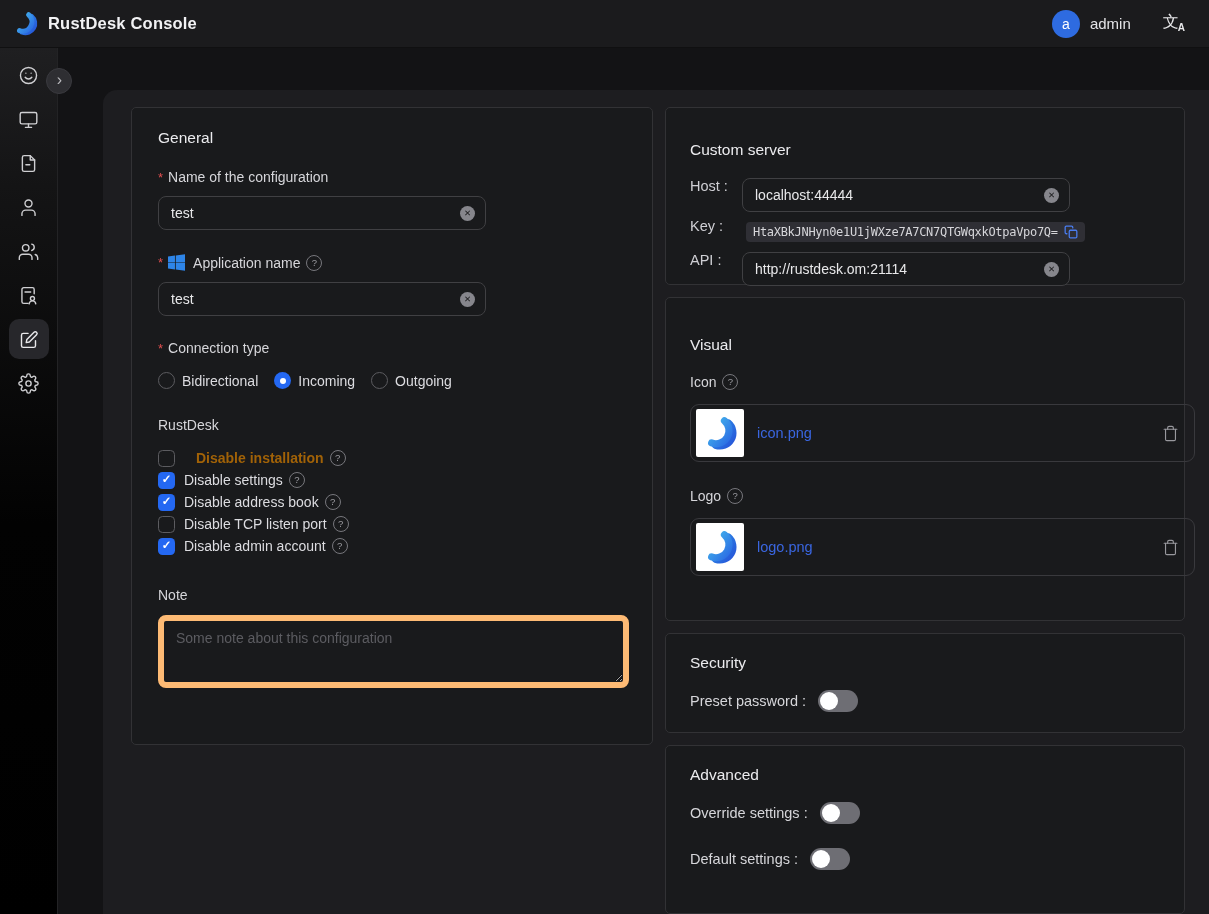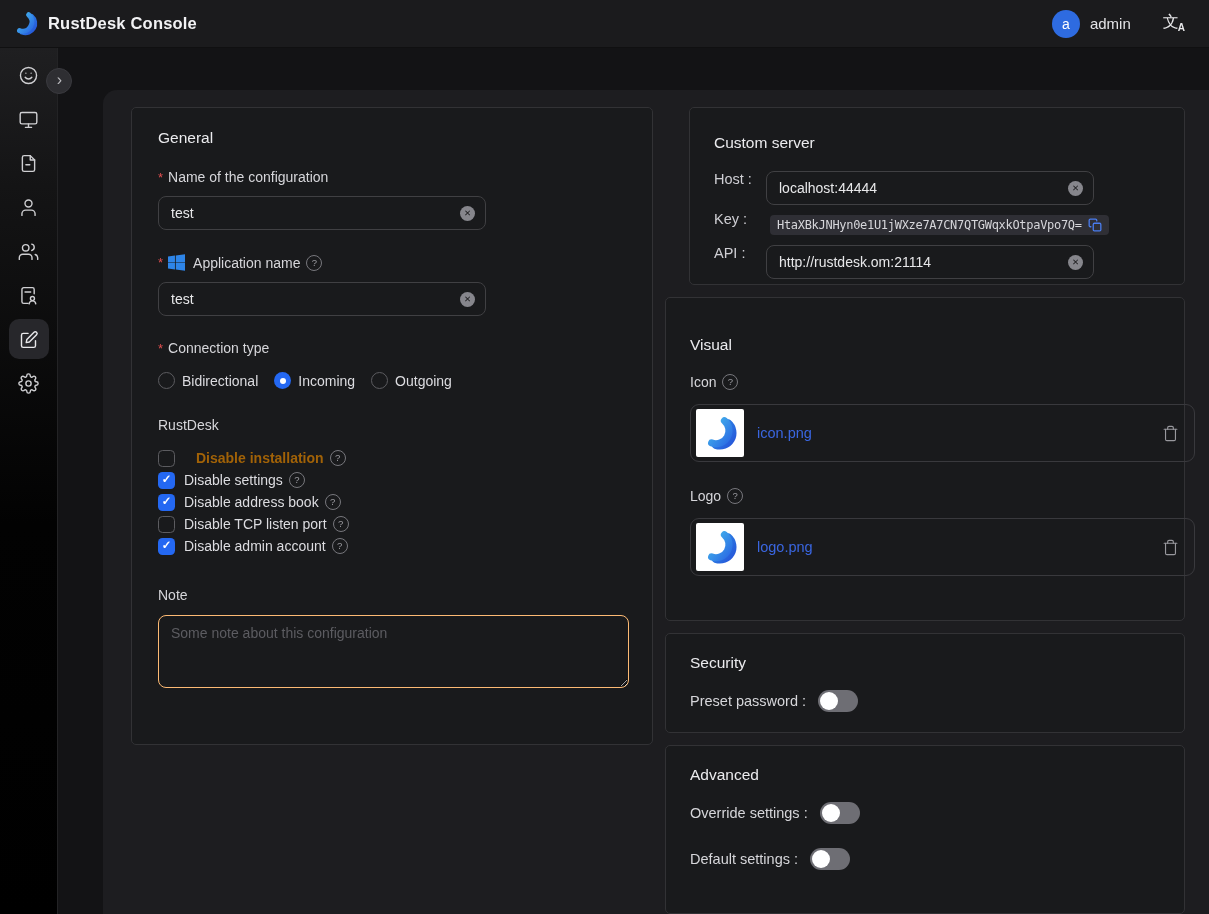--- a/index.html
+++ b/index.html
@@ -76,26 +76,26 @@
     margin-right:9px;flex-shrink:0;}
   .checkbox.checked{border:none;background:#2468f2;}
   .checkbox .checkmark{display:none;color:#fff;font-size:11.5px;font-weight:700;line-height:1;}
   .checkbox.checked .checkmark{display:block;}
   .check-label{font-size:14px;color:#dcdce0;}
   .check-label.bold{font-weight:700;color:#a16207;padding-left:12px;}
   .help-icon{width:14px;height:14px;border-radius:50%;border:1px solid #77777c;color:#9d9da2;
     font-size:9.5px;display:inline-flex;align-items:center;justify-content:center;
     margin-left:6px;cursor:pointer;flex-shrink:0;line-height:1;}
   .note-label{font-size:14px;color:#d6d6da;margin:30px 0 12px;}
-  textarea.note{width:471px;height:73px;background:transparent;border:1px solid #fdba74;
+  textarea.note{width:471px;height:73px;background:transparent;border:6px solid #fdba74;
     border-radius:8px;color:#e8e8ea;font-family:inherit;font-size:14px;padding:9px 12px;
     box-sizing:border-box;resize:vertical;outline:none;display:block;}
   textarea.note::placeholder{color:#5c5c61;}
   
-  .server-card{height:178px;padding:26px 24px;margin-left:24px;}
+  .server-card{height:178px;padding:33px 24px;}
   .server-card .card-title{margin-bottom:19px;}
   .server-row{display:flex;align-items:flex-start;margin-bottom:6px;}
   .server-label{width:52px;font-size:14.5px;color:#cfcfd4;flex-shrink:0;}
   .key-chip{display:flex;align-items:center;background:#2f2f35;border-radius:4px;
     padding:3px 7px;gap:6px;margin:4px 0 4px 4px;}
   .key-text{font-family:"DejaVu Sans Mono",monospace;font-size:12px;color:#d6d6da;
     letter-spacing:-.3px;white-space:nowrap;}
   .copy-icon{width:14px;height:14px;stroke:#4a7df0;fill:none;stroke-width:2.2;
     stroke-linecap:round;stroke-linejoin:round;cursor:pointer;flex-shrink:0;}
   

